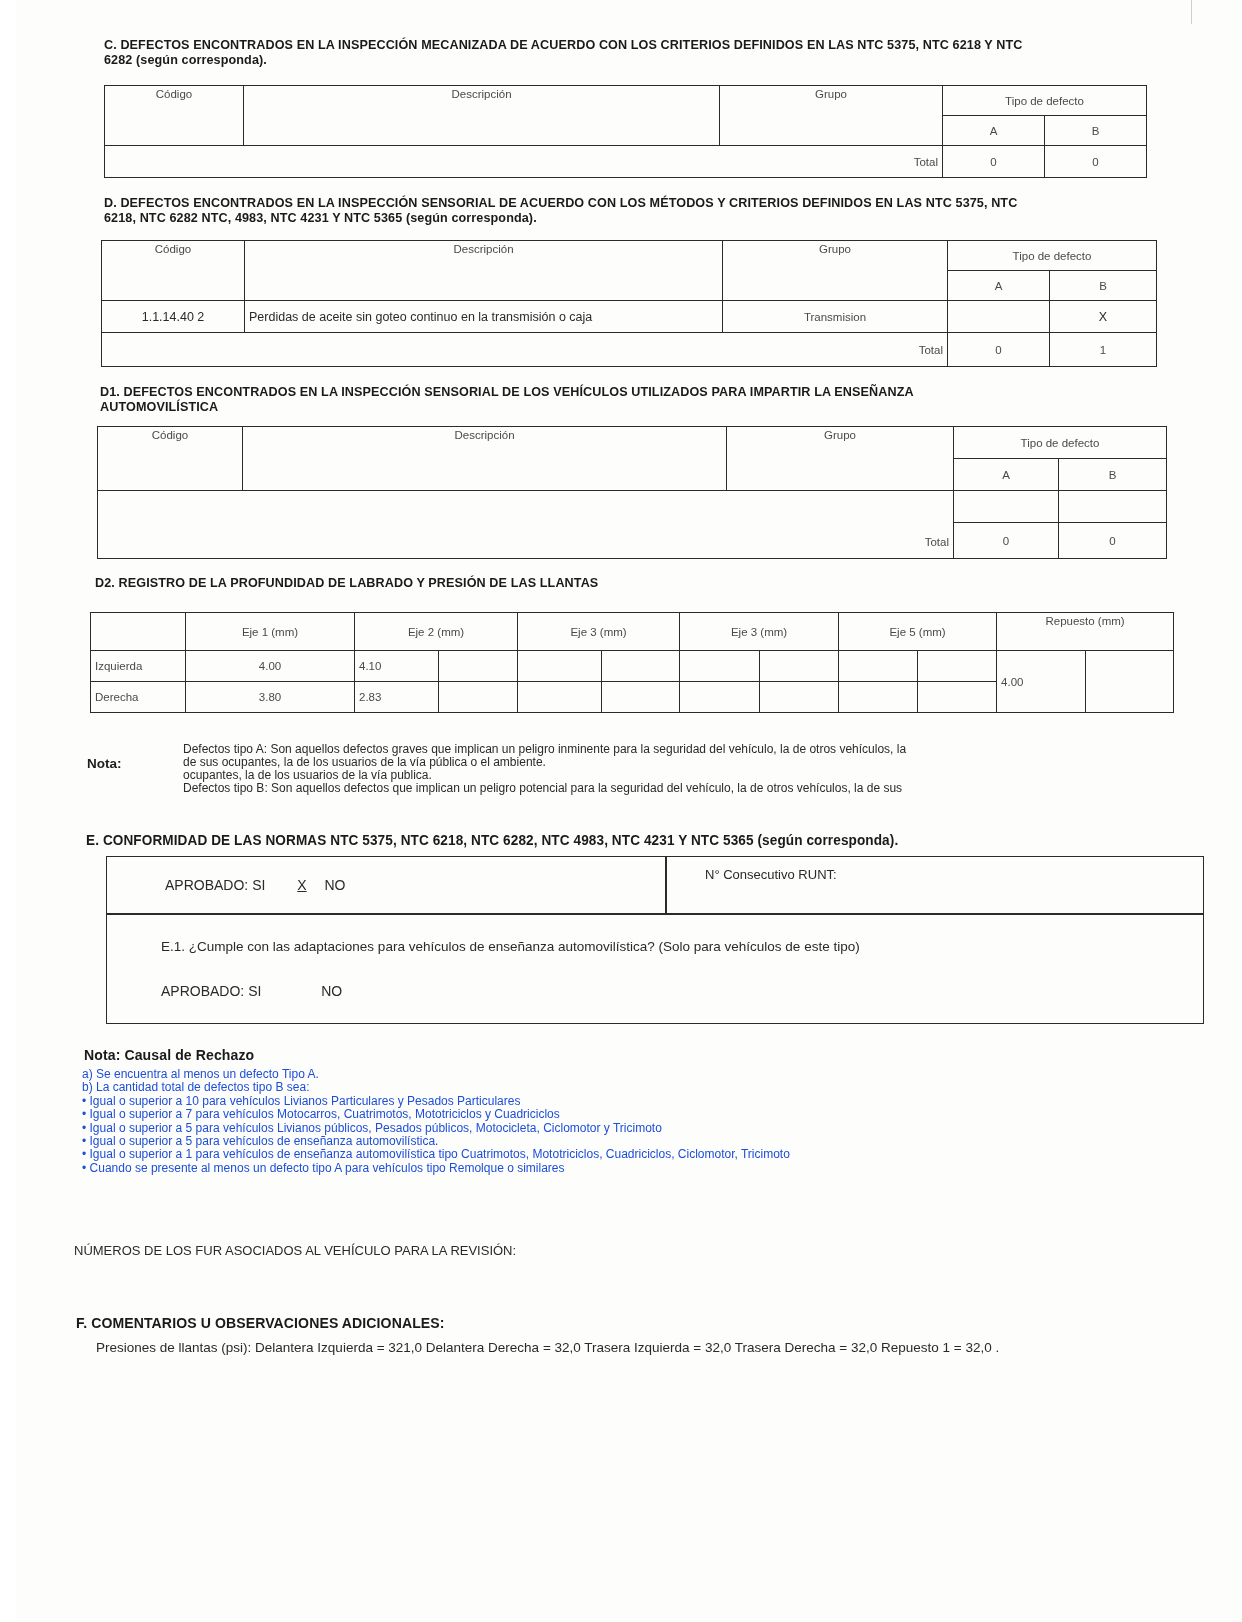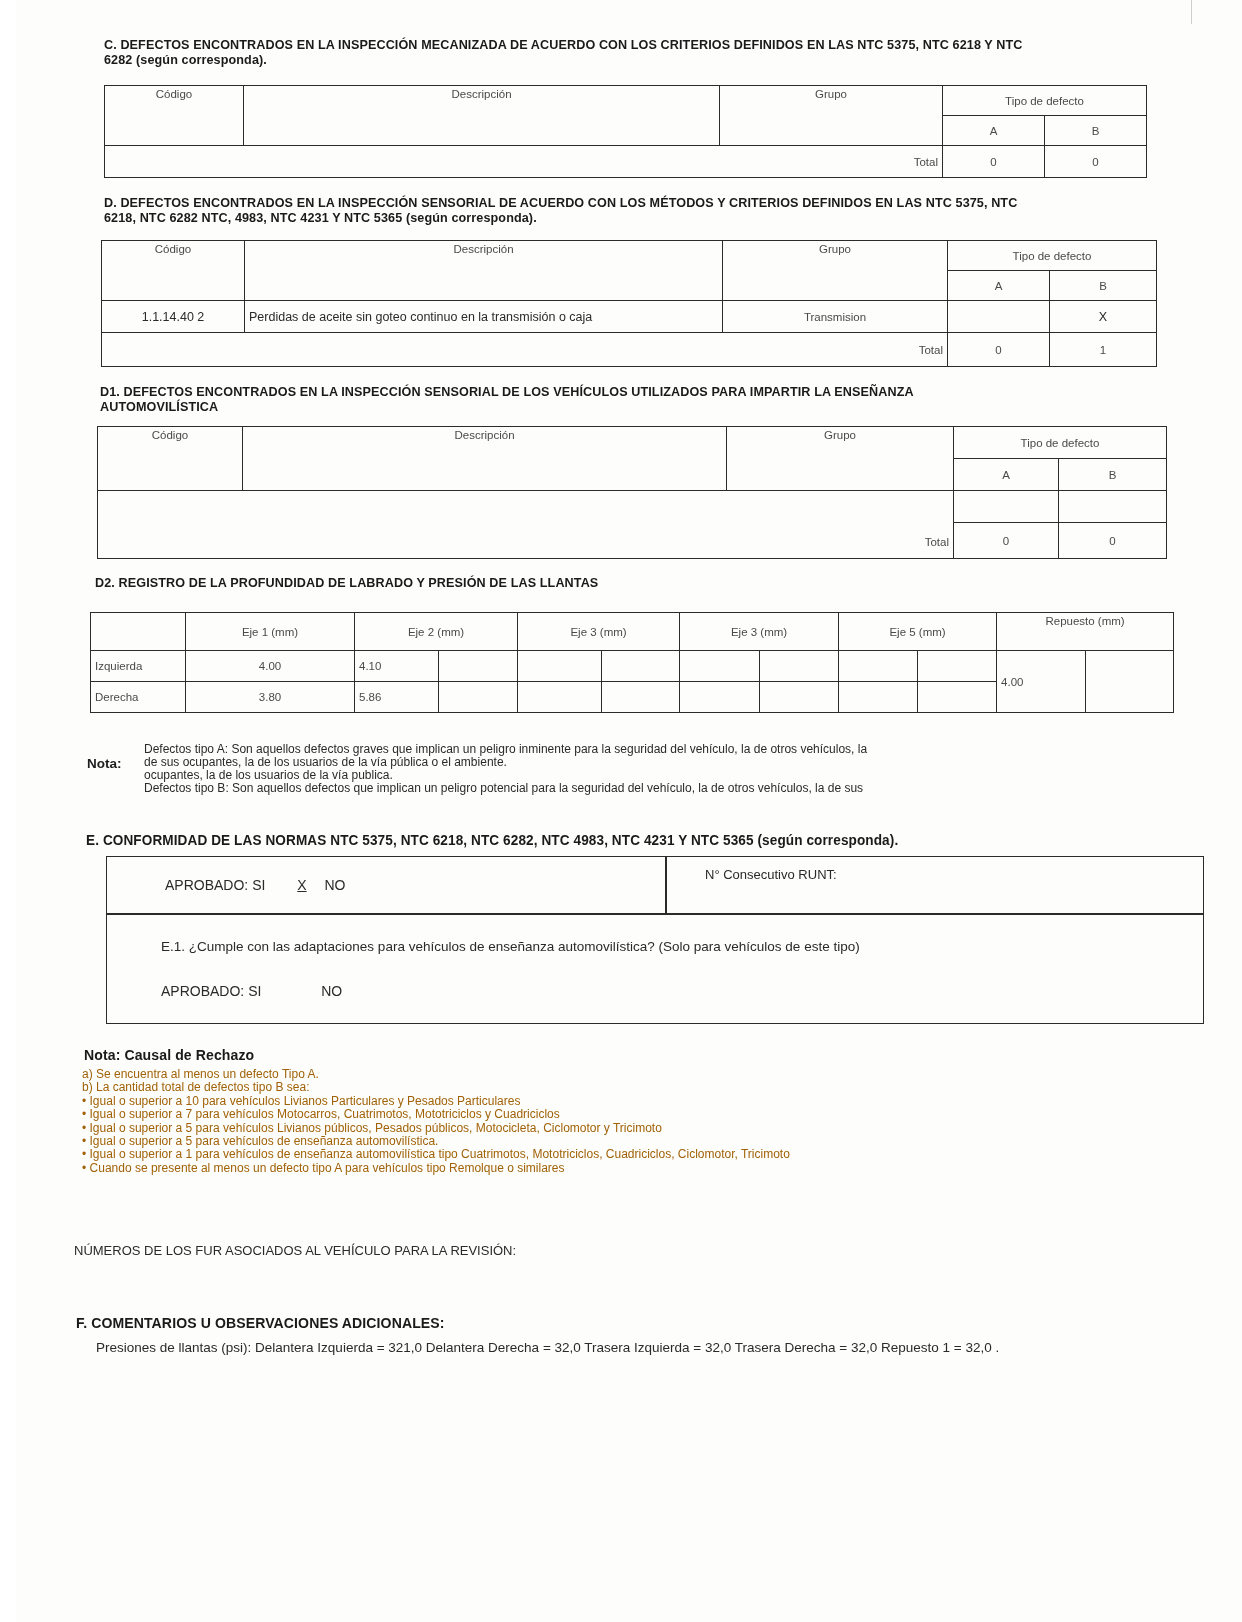--- a/index.html
+++ b/index.html
@@ -34,34 +34,34 @@
   table.grid td {
     border: 1.5px solid #2b2b2b;
     padding: 2px 4px;
     vertical-align: top;
   }
   .c { text-align: center; }
   .r { text-align: right; }
   .muted { color: #4a4a4a; font-size: 11.5px; }
   .mid { vertical-align: middle !important; }
 
-  .nota-block { position: absolute; font-size: 12px; line-height: 13px; color: #2a2a2a; }
+  .nota-block { position: absolute; font-size: 12px; line-height: 13px; color: #2a2a2a; margin-left: 39px; }
   .nota-label { position: absolute; font-weight: bold; font-size: 13.5px; }
 
   .box-e {
     position: absolute;
     border: 1.8px solid #2b2b2b;
     margin-left: 20px;
   }
   .box-e .divider-h { position: absolute; left: 0; right: 0; height: 1.8px; background: #2b2b2b; }
   .box-e .divider-v { position: absolute; width: 1.8px; background: #2b2b2b; }
   .txt { position: absolute; font-size: 14px; color: #2a2a2a; white-space: nowrap; }
   .mark-x { text-decoration: underline; }
 
-  .rech-list { position: absolute; font-size: 12px; line-height: 13.4px; color: #a16207; }
+  .rech-list { position: absolute; font-size: 12px; line-height: 13.4px; color: #1d4ed8; }
   .rech-list div { white-space: nowrap; }
 </style>
 </head>
 <body>
 
 <div class="page">
   <div class="edge-line"></div>
 
   <div class="sec-title" style="left:88px; top:37px;">
     <div>C. DEFECTOS ENCONTRADOS EN LA INSPECCIÓN MECANIZADA DE ACUERDO CON LOS CRITERIOS DEFINIDOS EN LAS NTC 5375, NTC 6218 Y NTC</div>
@@ -207,21 +207,21 @@
       <td></td>
       <td></td>
       <td></td>
       <td></td>
       <td rowspan="2" class="mid muted">4.00</td>
       <td rowspan="2"></td>
     </tr>
     <tr style="height:31px;">
       <td class="mid muted">Derecha</td>
       <td class="c mid muted">3.80</td>
-      <td class="mid muted">5.86</td>
+      <td class="mid muted">2.83</td>
       <td></td>
       <td></td>
       <td></td>
       <td></td>
       <td></td>
       <td></td>
       <td></td>
     </tr>
   </tbody>
     </table>

